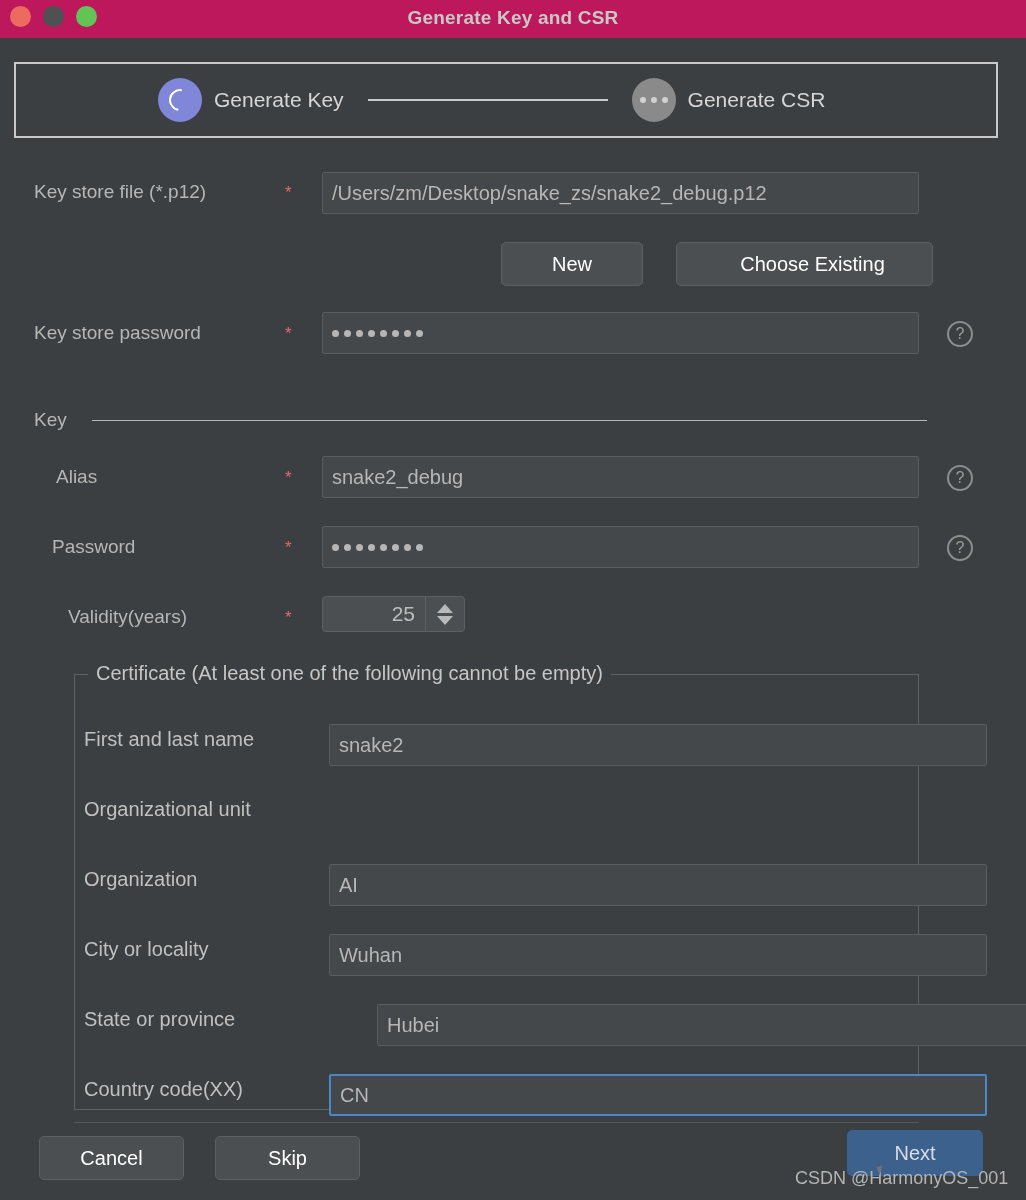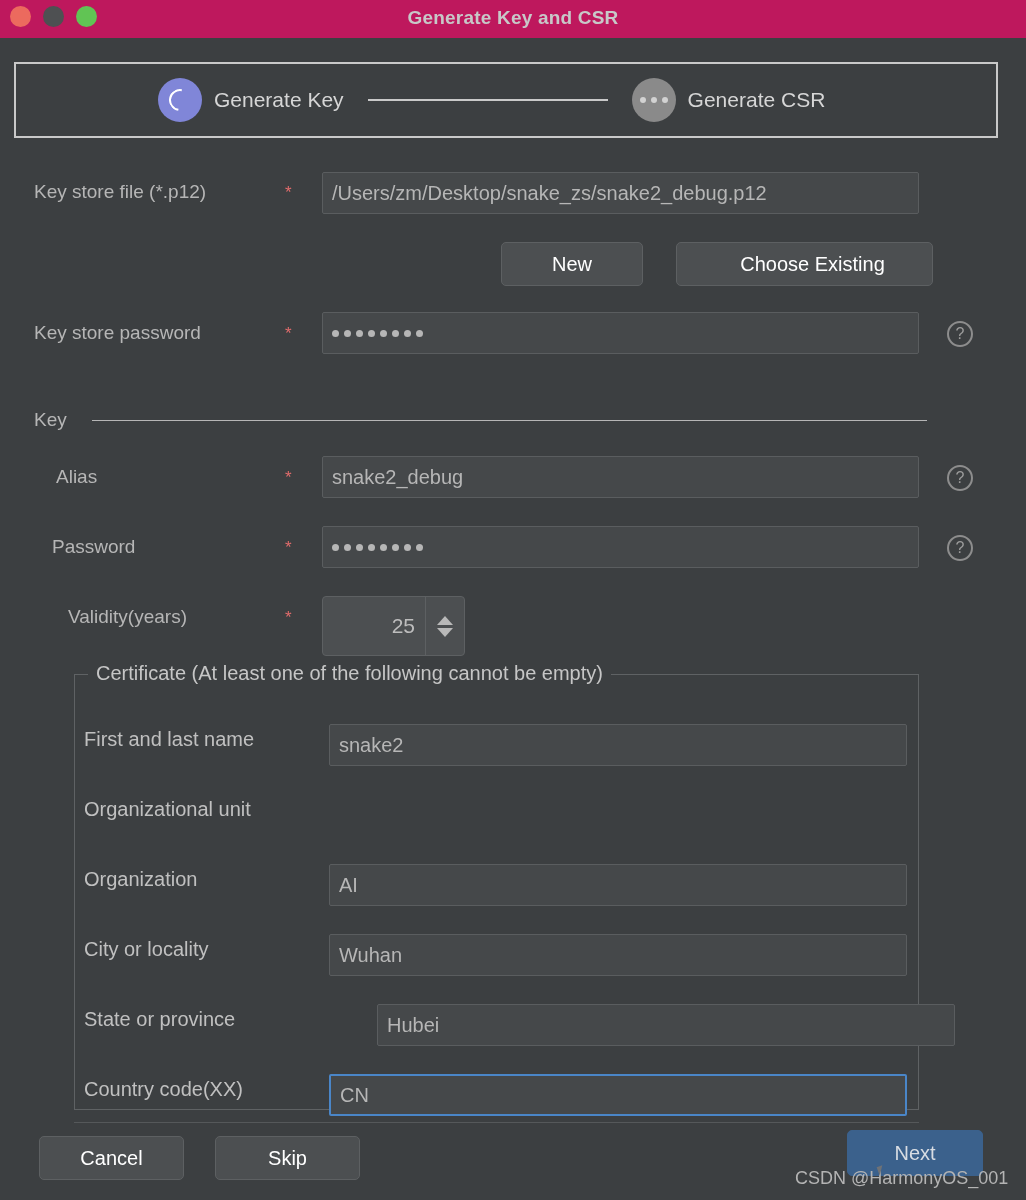--- a/index.html
+++ b/index.html
@@ -210,21 +210,21 @@
   #alias-input  { left: 322px; top: 456px; width: 597px; }
   #alias-help   { left: 947px; top: 465px; }
 
   #pw-label     { left: 52px; top: 536px; }
   #pw-req       { left: 285px; top: 538px; }
   #pw-input     { left: 322px; top: 526px; width: 597px; }
   #pw-help      { left: 947px; top: 535px; }
 
   #val-label    { left: 68px; top: 606px; }
   #val-req      { left: 285px; top: 608px; }
-  #val-spin     { left: 322px; top: 596px; width: 143px; height: 60px; }
+  #val-spin     { left: 322px; top: 596px; width: 143px; height: 36px; }
 
   .spinner {
     display: flex;
     background: #4c4f51;
     border: 1px solid #5d6062;
     border-radius: 4px;
     box-sizing: border-box;
     overflow: hidden;
   }
   .spinner .val {
@@ -261,21 +261,21 @@
   }
   #cert-legend {
     left: 88px; top: 662px;
     background: #3c3f41;
     padding: 0 8px;
     font-size: 20px;
     color: #c6c6c6;
     white-space: nowrap;
   }
   .cert-row-label { font-size: 20px; color: #c0c0c0; white-space: nowrap; }
-  .cert-row-input { width: 578px; margin-top: 12px; }
+  .cert-row-input { width: 658px; margin-top: 12px; }
 
   
   #bottom-sep { left: 74px; top: 1122px; width: 845px; height: 1px; background: #55585a; }
   #btn-cancel { left: 39px; top: 1136px; width: 145px; }
   #btn-skip   { left: 215px; top: 1136px; width: 145px; }
   #btn-next   { left: 847px; top: 1130px; width: 136px; height: 46px; }
 
   #watermark {
     left: 795px; top: 1168px;
     font-size: 18px;

